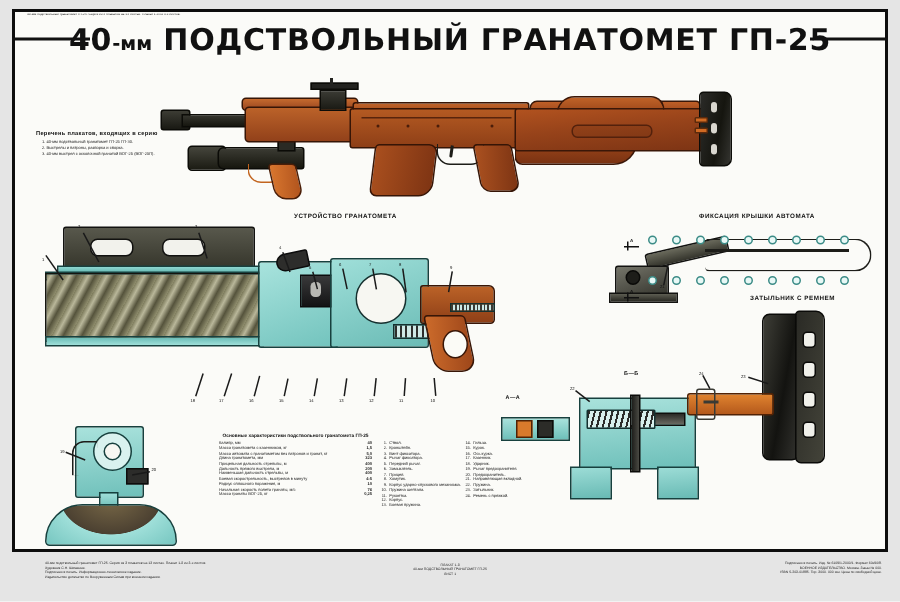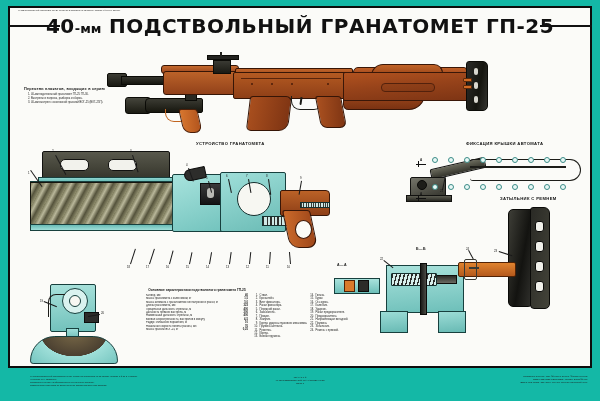--- a/index.html
+++ b/index.html
@@ -1,19 +1,19 @@
 <!DOCTYPE html>
 <html><head>
 <meta charset="utf-8">
 <style>
   html,body{margin:0;padding:0;background:#ffffff;}
   body{width:600px;height:401px;overflow:hidden;
        font-family:"Liberation Sans","DejaVu Sans",sans-serif;}
 
-  #poster{position:relative;width:600px;height:401px;background:#14b8a6;}
+  #poster{position:relative;width:600px;height:401px;background:#e5e5e5;}
 
   
   .frame{position:absolute;left:8px;top:6px;width:584px;height:362px;
          border:2px solid #0d0d0d;background:#fbfbf8;box-sizing:border-box;}
 
   
   .topcredit{position:absolute;left:18px;top:9px;width:300px;height:6px;
              font-size:2.2px;line-height:3px;color:#1a1a1a;letter-spacing:0px;
              white-space:nowrap;overflow:hidden;z-index:6;}
 

